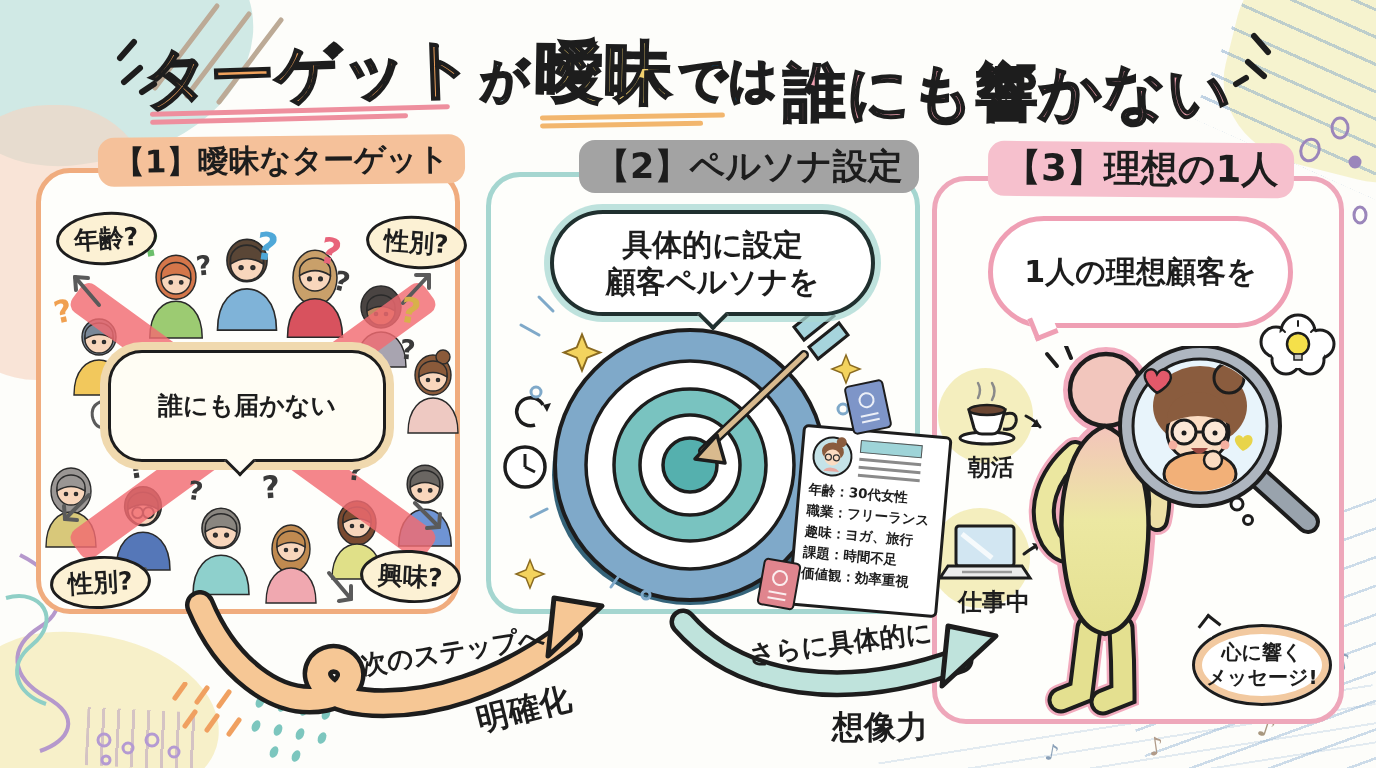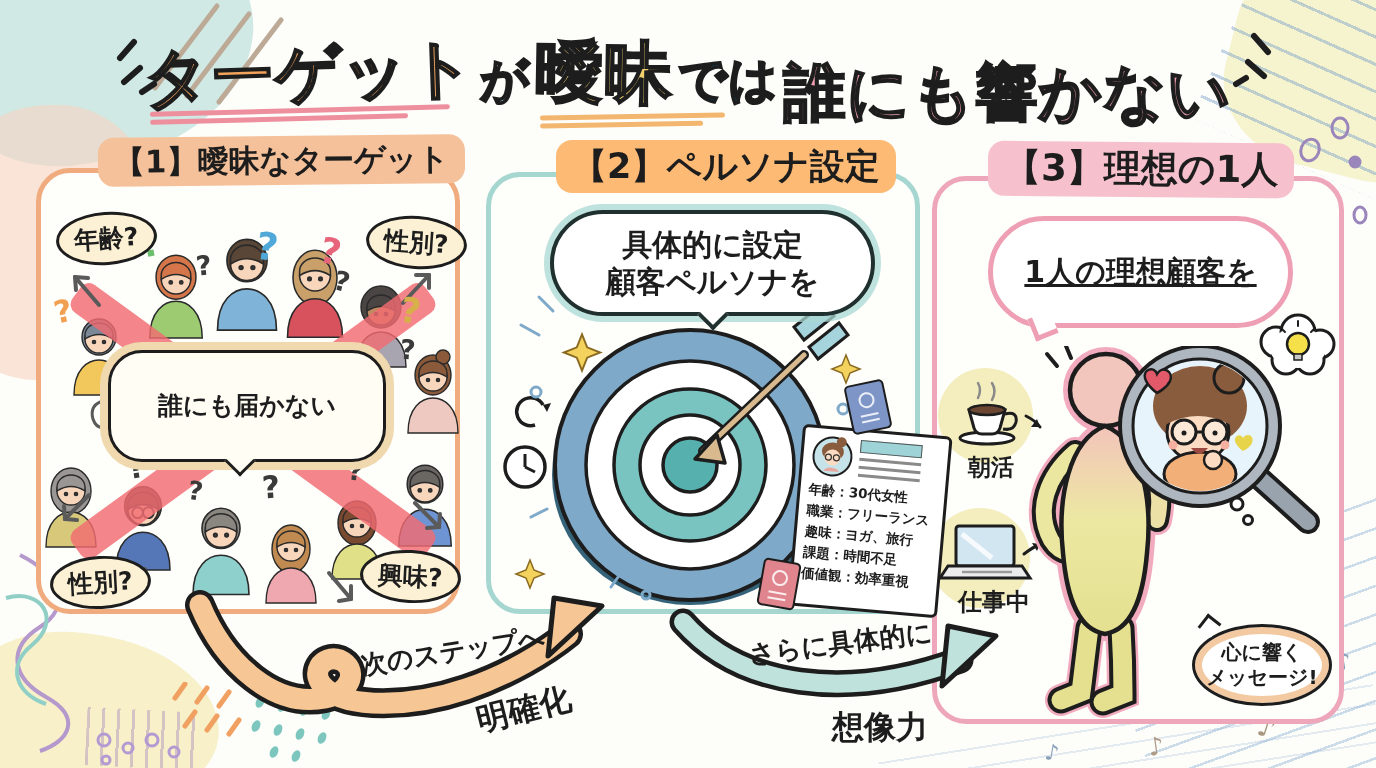--- a/index.html
+++ b/index.html
@@ -54,21 +54,21 @@
     justify-content:center;align-items:center;text-align:center;font-weight:800;line-height:1.25;}
   #b1{left:108px;top:350px;width:278px;height:112px;background:#fffdf4;border:3.5px solid #1d1d1d;
     border-radius:34px;box-shadow:0 0 0 8px #f0d9ae;font-size:25px;}
   #b1 .tail{position:absolute;left:118px;bottom:-13px;width:22px;height:22px;background:#fffdf4;
     border-right:3.5px solid #1d1d1d;border-bottom:3.5px solid #1d1d1d;transform:rotate(45deg);}
   #b2{left:550px;top:210px;width:325px;height:106px;border:4px solid #20302f;border-radius:54px;
     box-shadow:0 0 0 6px rgba(168,216,211,.75);font-size:30px;}
   #b2 .tail{position:absolute;left:148px;bottom:-14px;width:22px;height:22px;background:#fff;
     border-right:4px solid #20302f;border-bottom:4px solid #20302f;transform:rotate(45deg);}
   #b3{left:988px;top:216px;width:305px;height:112px;border:5px solid #ef9fb4;border-radius:56px;
-    font-size:30px;text-decoration:underline;}
+    font-size:30px;}
   #b3 .tail{position:absolute;left:38px;bottom:-15px;width:24px;height:24px;background:#fff;
     border-right:5px solid #ef9fb4;border-bottom:5px solid #ef9fb4;transform:rotate(68deg);}
   .tag{position:absolute;z-index:4;background:#fcf1d4;border:3px solid #1d1d1d;border-radius:50%;
     padding:7px 15px;font-size:25px;font-weight:800;white-space:nowrap;}
   
   .qm{position:absolute;z-index:4;font-weight:800;line-height:1;}
   
   #card{left:795px;top:430px;width:150px;height:182px;background:#fff;border:3px solid #1d1d1d;
     border-radius:6px;transform:rotate(5deg);z-index:4;padding:6px 8px;}
   #card .chead{display:flex;gap:6px;align-items:flex-start;margin-bottom:3px;}
@@ -215,21 +215,21 @@
   <div class="uline" style="left:540px;top:114px;width:185px;transform:rotate(-1deg)">
     <i style="background-color: rgb(242, 182, 110);"></i>
       <i style="width: 88%; background-color: rgb(242, 182, 110);"></i>
   </div>
 
   <div class="panel" id="panel1" style="border-color: rgb(240, 172, 126);"></div>
   <div class="panel" id="panel2" style="border-color: rgb(165, 214, 208);"></div>
   <div class="panel" id="panel3" style="border-color: rgb(238, 167, 186);"></div>
 
   <div class="panel-header" id="ph1" style="background-color: rgb(245, 193, 154);">【1】曖昧なターゲット</div>
-  <div class="panel-header" id="ph2" style="background-color: #fdba74;">【2】ペルソナ設定</div>
+  <div class="panel-header" id="ph2" style="background-color: #a3a3a3; margin-left: 23px;">【2】ペルソナ設定</div>
   <div class="panel-header" id="ph3" style="background-color: rgb(246, 192, 205);">【3】理想の1人</div>
 
   <svg class="illu" style="left:41px;top:173px" width="424" height="436" viewBox="0 0 424 436">
     <g stroke="#2a2a2a" stroke-width="1.4">
 
       <g transform="translate(58,160)">
           <ellipse cx="0" cy="4" rx="17" ry="18" fill="#7a8898"></ellipse>
           <circle cx="0" cy="6" r="14" fill="#f8d6bc"></circle>
           <path d="M-14,2 a14,12 0 0 1 28,0 l0,4 q-14,-9 -28,0 z" fill="#7a8898"></path>
           <path d="M-25,62 C-25,36 -11,27 0,27 C11,27 25,36 25,62 Z" fill="#f2c85c"></path>

